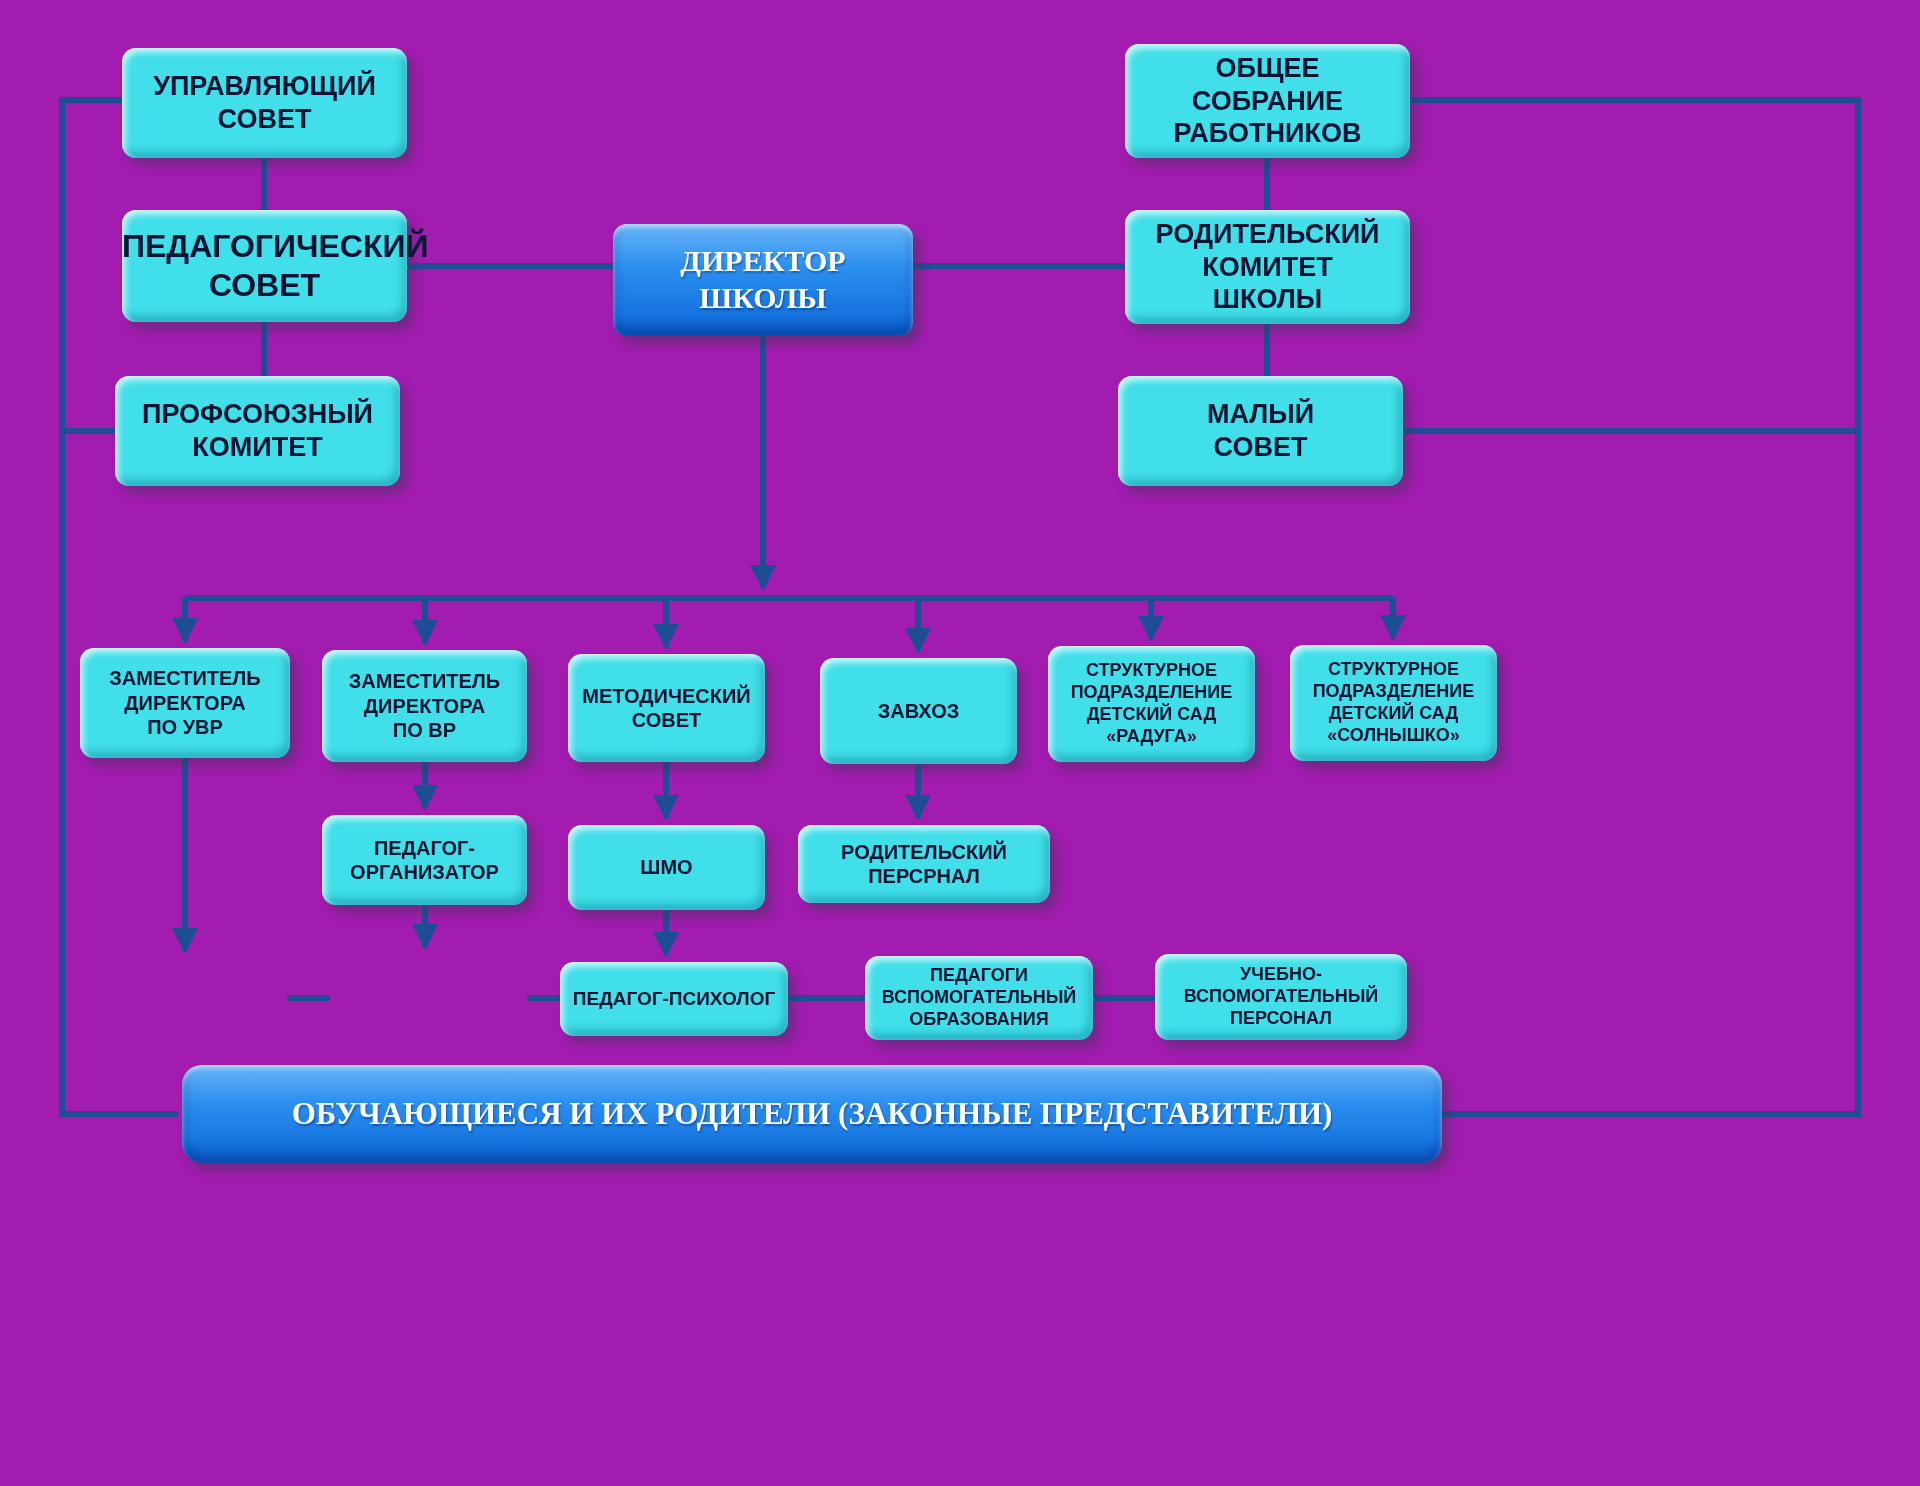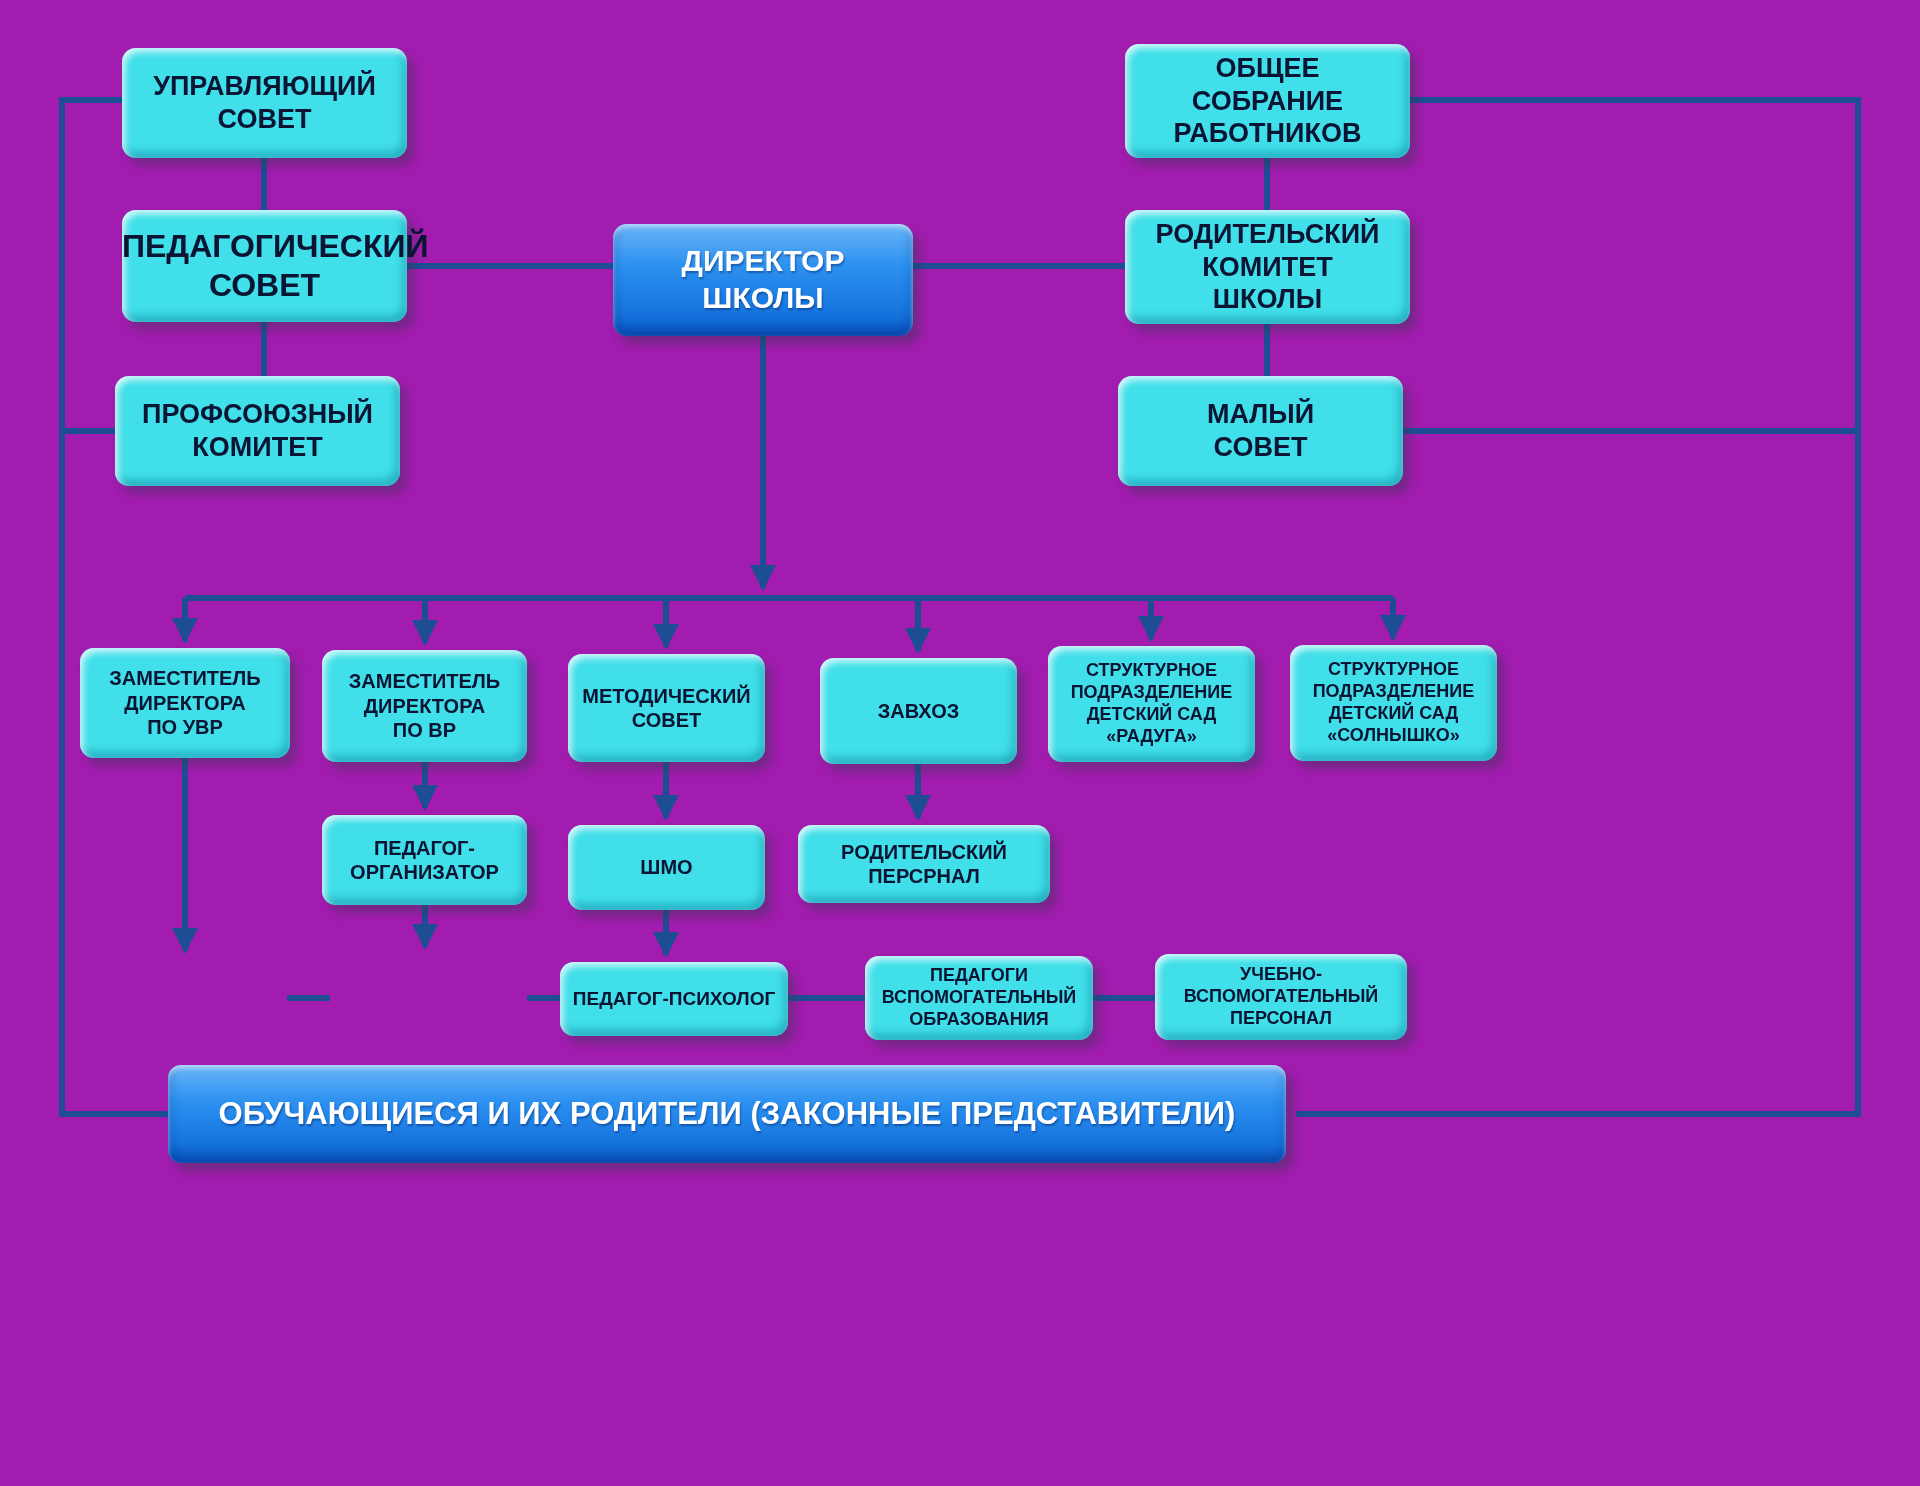--- a/index.html
+++ b/index.html
@@ -27,20 +27,21 @@
       7px 8px 10px rgba(55,55,80,.42);
   }
   .blue{
     background:linear-gradient(180deg,#6ab5f7 0%,#2b90f0 38%,#0c66d4 100%);
     color:#ffffff;
     text-shadow:1px 2px 2px rgba(0,20,80,.4);
     box-shadow:
       inset 0 3px 5px rgba(255,255,255,.55),
       inset 0 -8px 12px rgba(0,40,130,.5),
       7px 8px 10px rgba(55,55,80,.45);
+    font-family: Liberation Serif, serif;
   }
 </style>
 </head>
 <body>
 
 <div id="stage">
 
   <svg class="wires" width="1920" height="1486" viewBox="0 0 1920 1486">
     <defs>
       <marker id="arr" markerUnits="userSpaceOnUse" markerWidth="30" markerHeight="30" refX="23" refY="13" orient="auto">
@@ -170,17 +171,17 @@
     <span class="lbl">ПЕДАГОГИ
 ВСПОМОГАТЕЛЬНЫЙ
 ОБРАЗОВАНИЯ</span>
   </div>
   <div class="node cyan" style="left:1155px;top:954px;width:252px;height:86px;font-size:18px">
     <span class="lbl">УЧЕБНО-
 ВСПОМОГАТЕЛЬНЫЙ
 ПЕРСОНАЛ</span>
   </div>
 
-  <div class="node blue" style="left:168px;top:1065px;width:1118px;height:98px;font-size:31px;border-radius:13px">
+  <div class="node blue" style="left:182px;top:1065px;width:1260px;height:98px;font-size:31px;border-radius:20px">
     <span class="lbl">ОБУЧАЮЩИЕСЯ И ИХ РОДИТЕЛИ (ЗАКОННЫЕ ПРЕДСТАВИТЕЛИ)</span>
   </div>
 
 </div>
 
 </body></html>

